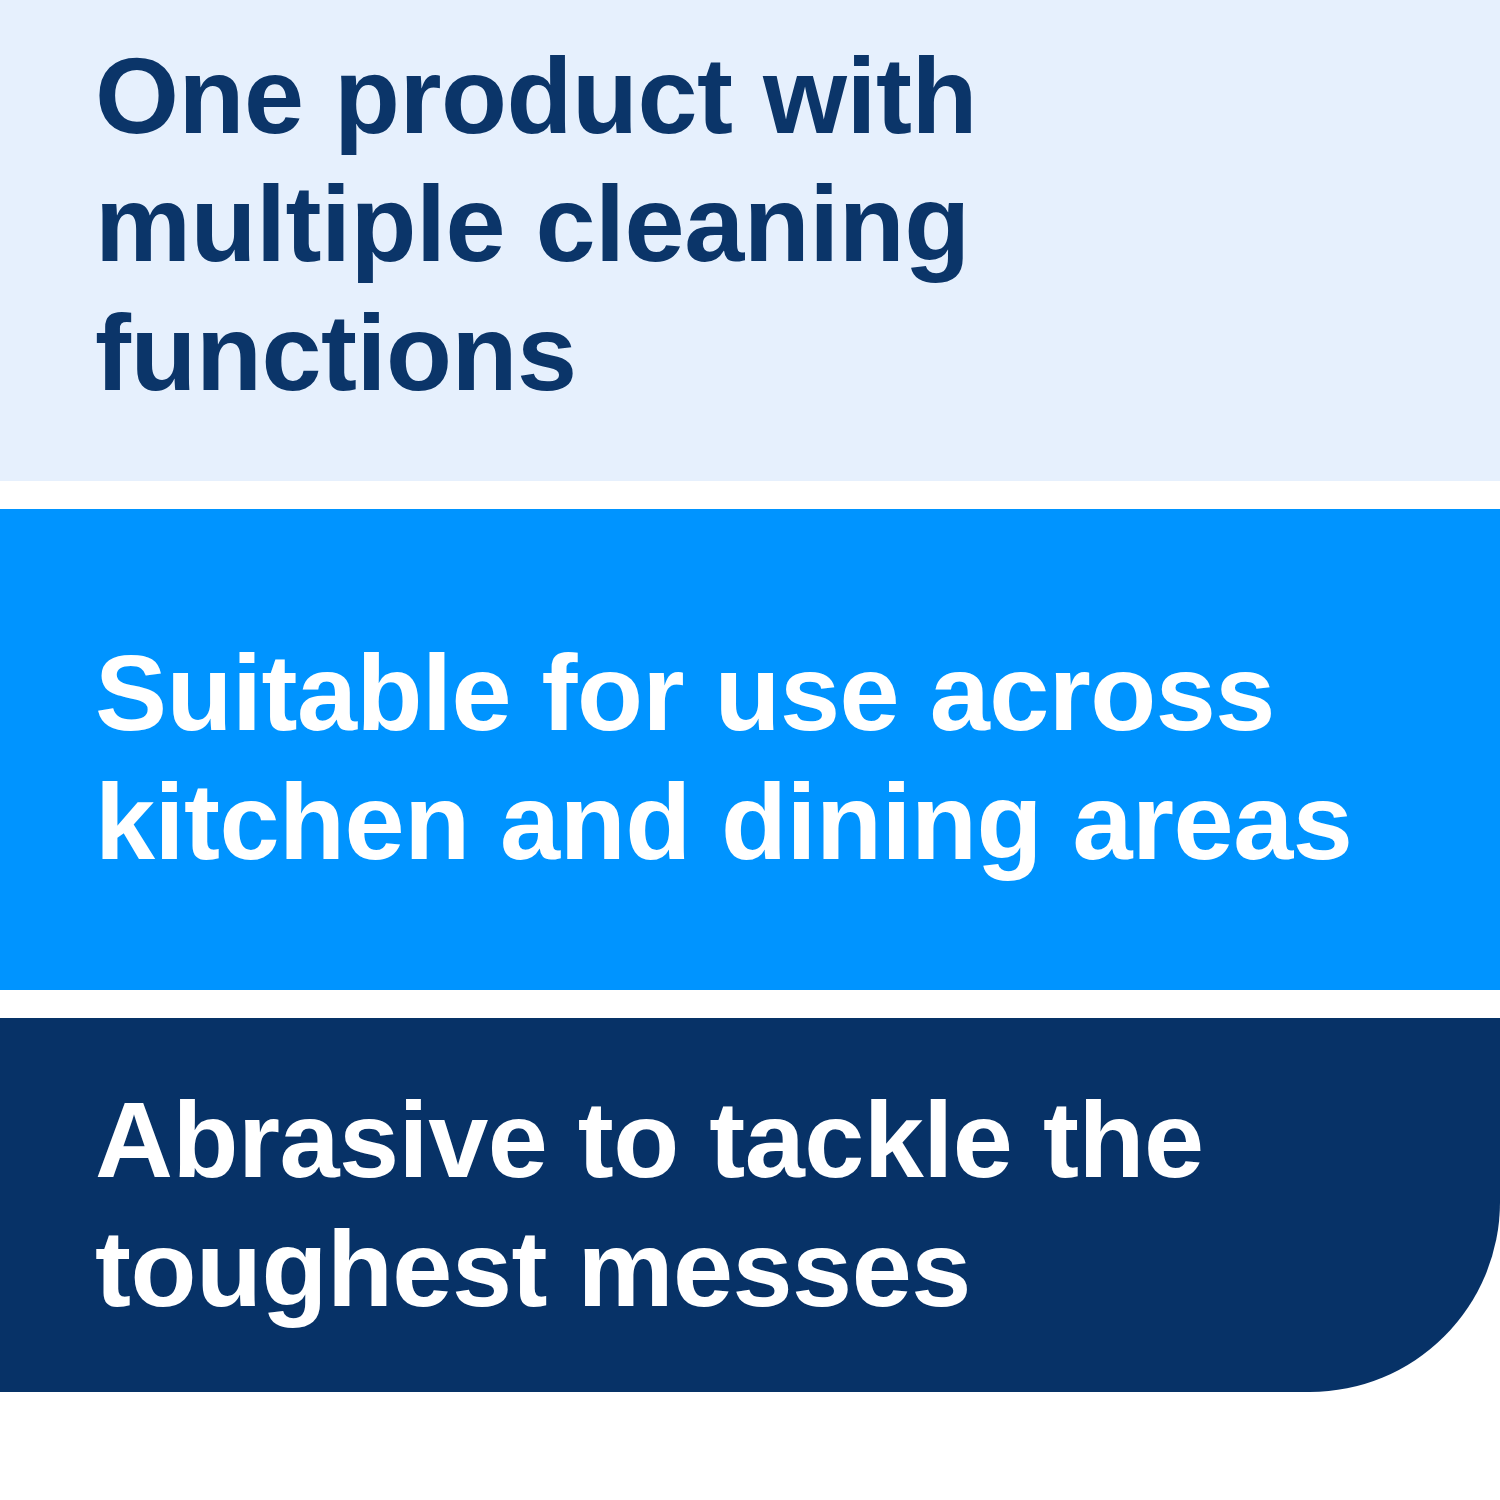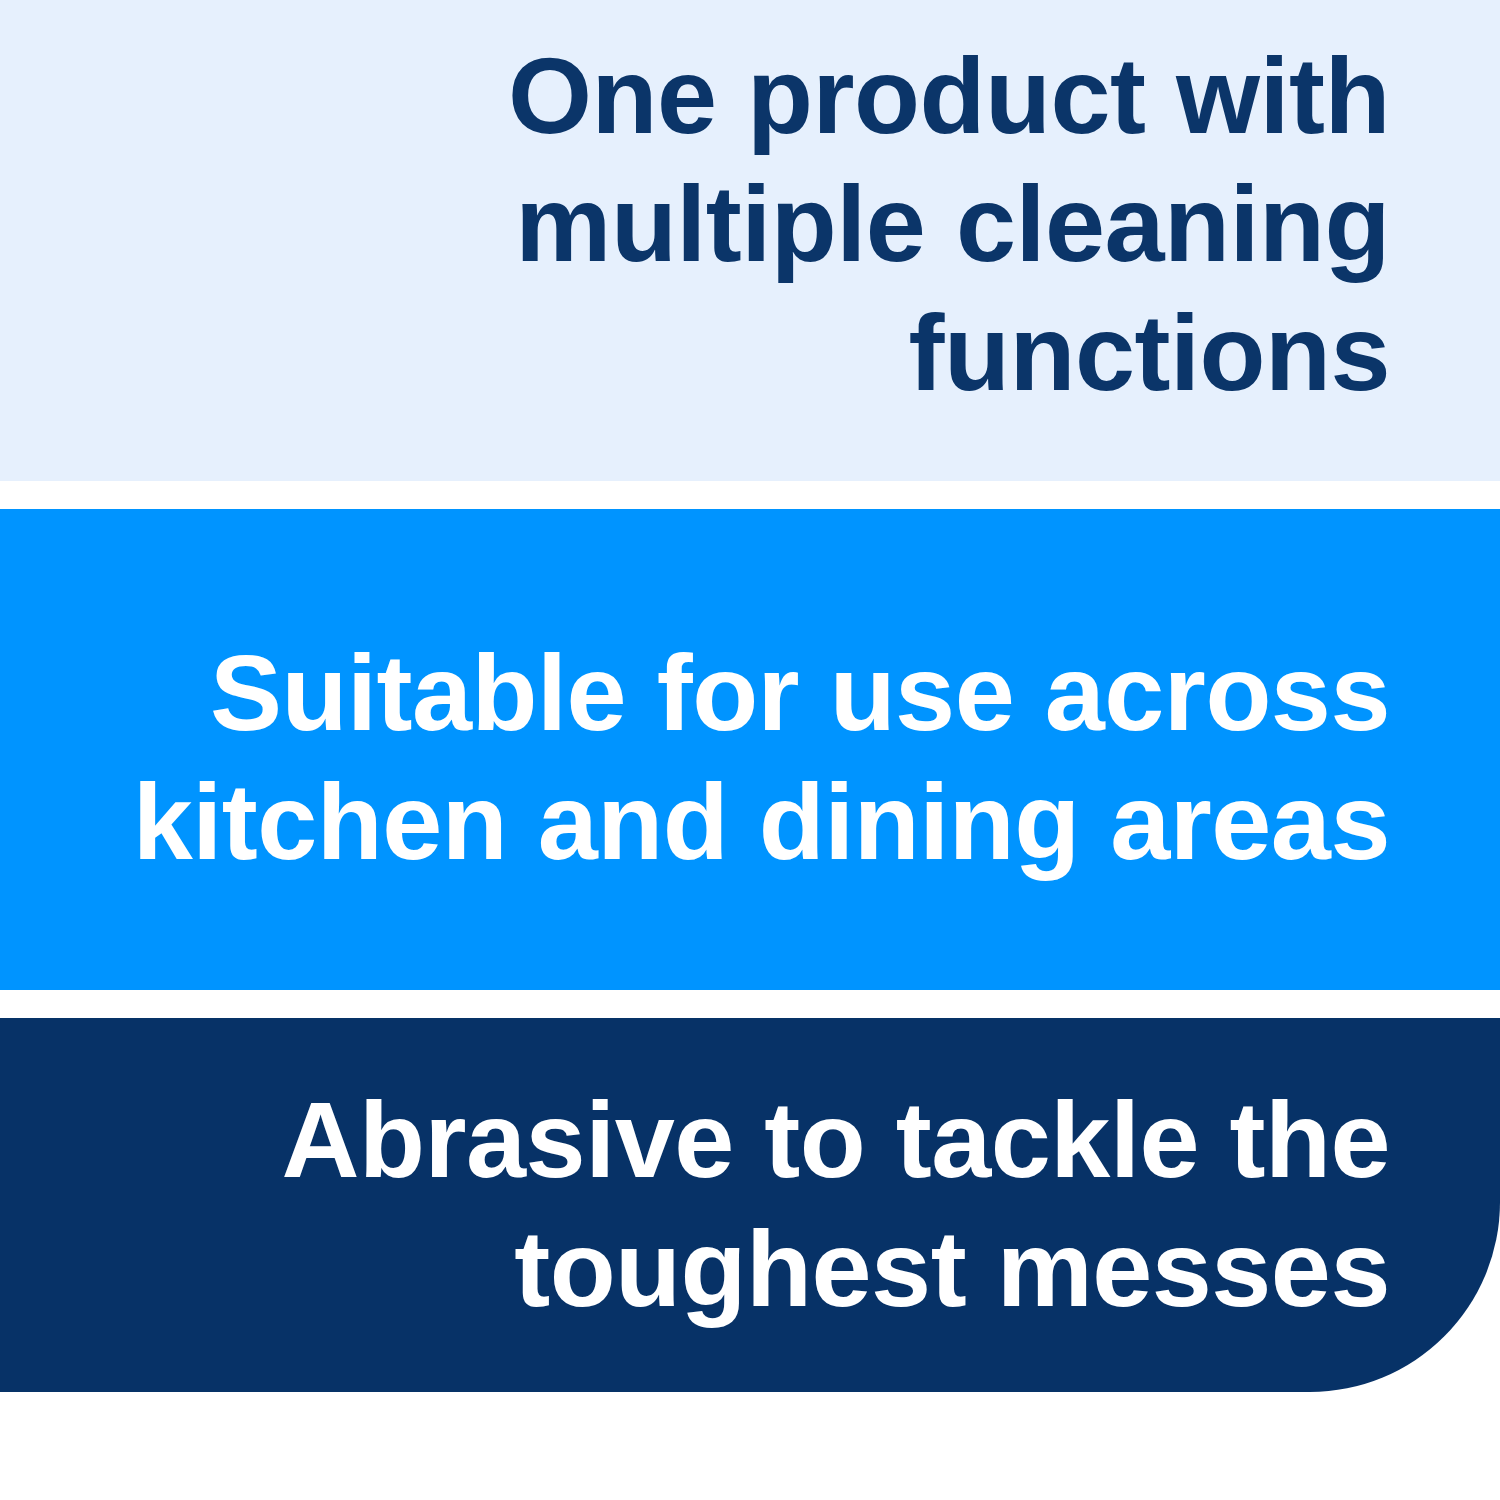--- a/index.html
+++ b/index.html
@@ -21,21 +21,20 @@
     flex-direction: column;
     background: #ffffff;
   }
 
   .band {
     width: 100%;
     box-sizing: border-box;
     display: flex;
     align-items: center;
     position: relative;
-    text-align: right;
   }
 
   
   .band--light {
     height: 481px;
     background: #e6f0fd;
   }
 
   
   .gap {

